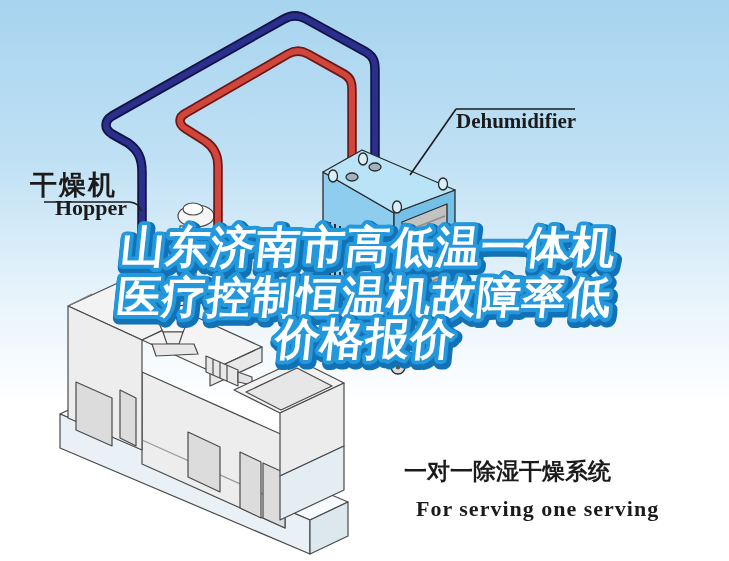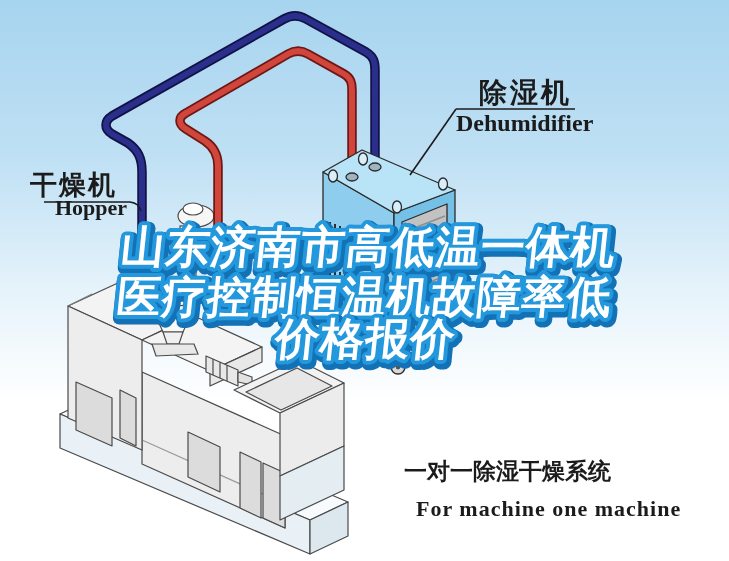--- a/index.html
+++ b/index.html
@@ -6,21 +6,21 @@
   body{font-family:"Liberation Sans",sans-serif;}
   .canvas{position:relative;width:729px;height:561px;overflow:hidden;
           background:linear-gradient(180deg,#a7d4ef 0%,#bfe0f4 28%,#e6f3fb 52%,#ffffff 72%,#ffffff 100%);}
   .canvas svg{position:absolute;left:0;top:0;}
   .lbl{position:absolute;color:#1b1b1b;white-space:nowrap;line-height:1;}
   .lbl-zh{font-family:"Liberation Serif",serif;font-weight:700;}
   .lbl-en{font-family:"Liberation Serif",serif;font-weight:700;}
   .dryer-zh{left:30px;top:172px;font-size:27px;letter-spacing:2px;}
   .dryer-en{left:55px;top:197px;font-size:22px;}
   .dehum-zh{left:479px;top:79px;font-size:28px;letter-spacing:3px;}
-  .dehum-en{left:456px;top:111px;font-size:24px;}
+  .dehum-en{left:456px;top:111px;font-size:21px;}
   .cap-zh{left:404px;top:460px;font-size:23px;font-weight:800;letter-spacing:0px;}
   .cap-en{left:416px;top:498px;font-size:22px;letter-spacing:1px;}
   .ttl{font-weight:900;letter-spacing:1px;font-family:"Liberation Sans",sans-serif;}
 </style>
 </head>
 <body>
 
 <div class="canvas">
 
 <svg width="729" height="561" viewBox="0 0 729 561">
@@ -115,18 +115,17 @@
     <text transform="translate(367,262) skewX(-6)" fill="#ffffff" stroke="#2398dc" stroke-width="8">山东济南市高低温一体机</text>
     <text transform="translate(365,315) skewX(-6)" fill="#1372b6" stroke="#1372b6" stroke-width="13">医疗控制恒温机故障率低</text>
     <text transform="translate(363,312) skewX(-6)" fill="#ffffff" stroke="#2398dc" stroke-width="8">医疗控制恒温机故障率低</text>
     <text transform="translate(366,357) skewX(-6)" fill="#1372b6" stroke="#1372b6" stroke-width="13">价格报价</text>
     <text transform="translate(364,354) skewX(-6)" fill="#ffffff" stroke="#2398dc" stroke-width="8">价格报价</text>
   </g>
 </svg>
 
 <div class="lbl lbl-zh dryer-zh">干燥机</div>
 <div class="lbl lbl-en dryer-en">Hopper</div>
-<div class="lbl lbl-zh dehum-zh">除湿机</div>
 <div class="lbl lbl-en dehum-en">Dehumidifier</div>
 <div class="lbl lbl-zh cap-zh">一对一除湿干燥系统</div>
-<div class="lbl lbl-en cap-en">For machine one machine</div>
+<div class="lbl lbl-en cap-en">For serving one serving</div>
 
 </div>
 
 </body></html>

